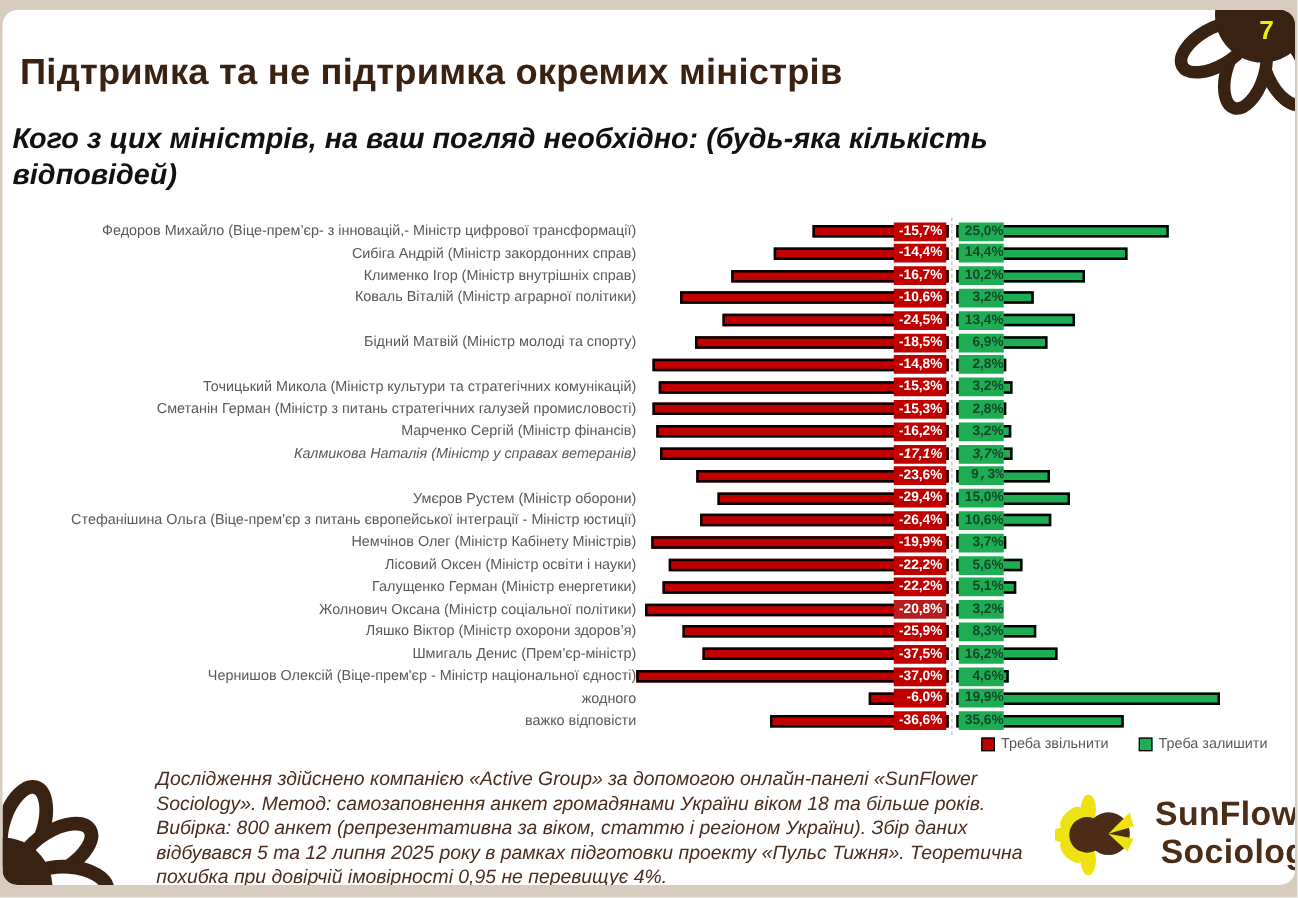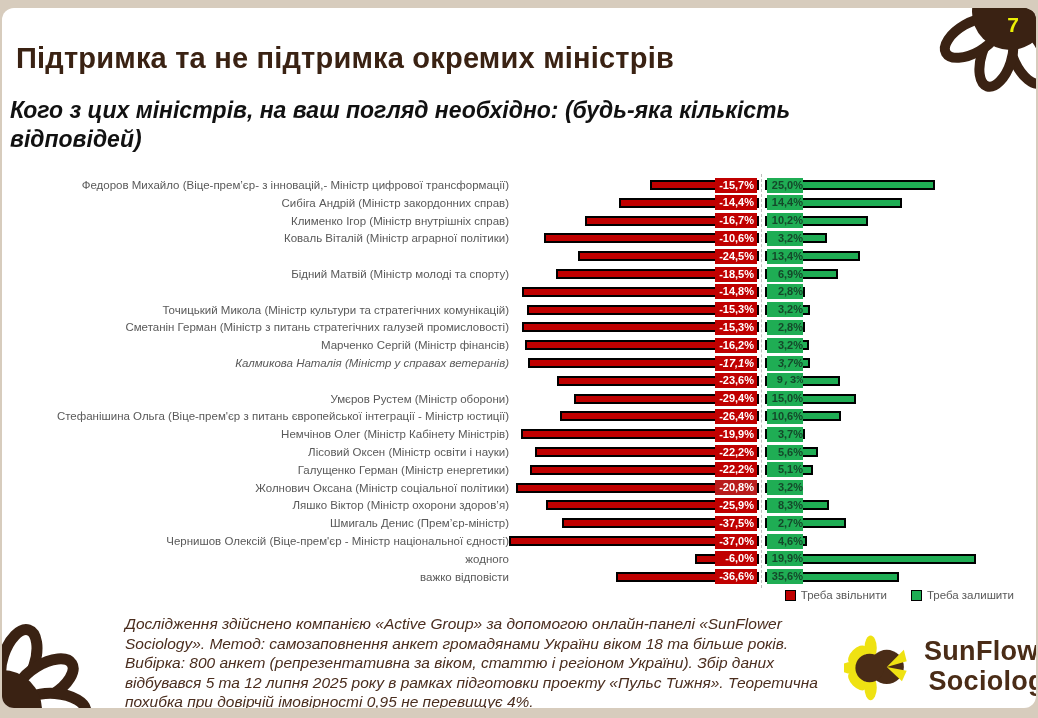--- a/index.html
+++ b/index.html
@@ -206,21 +206,21 @@
           <div class="bar" style="left: 544px; width: 213px; background: rgb(192, 0, 0);"></div>
           <div class="bar" style="left: 763px; width: 64px; background: rgb(31, 173, 84);"></div>
           <div class="vbox fire" style="background: rgb(192, 0, 0);">-25,9%</div>
           <div class="vbox keep" style="background: rgb(31, 173, 84);">8,3%</div>
         </div>
         <div class="chart-row" style="top: 338.2px;">
           <span class="cat-label">Шмигаль Денис (Прем’єр-міністр)</span>
           <div class="bar" style="left: 560px; width: 197px; background: rgb(192, 0, 0);"></div>
           <div class="bar" style="left: 763px; width: 81px; background: rgb(31, 173, 84);"></div>
           <div class="vbox fire" style="background: rgb(192, 0, 0);">-37,5%</div>
-          <div class="vbox keep" style="background: rgb(31, 173, 84);">2,7%</div>
+          <div class="vbox keep" style="background: rgb(31, 173, 84);">16,2%</div>
         </div>
         <div class="chart-row" style="top: 356px;">
           <span class="cat-label">Чернишов Олексій (Віце-прем'єр - Міністр національної єдності)</span>
           <div class="bar" style="left: 507px; width: 250px; background: rgb(192, 0, 0);"></div>
           <div class="bar" style="left: 763px; width: 42px; background: rgb(31, 173, 84);"></div>
           <div class="vbox fire" style="background: rgb(192, 0, 0);">-37,0%</div>
           <div class="vbox keep" style="background: rgb(31, 173, 84);">4,6%</div>
         </div>
         <div class="chart-row" style="top: 373.8px;">
           <span class="cat-label">жодного</span>

